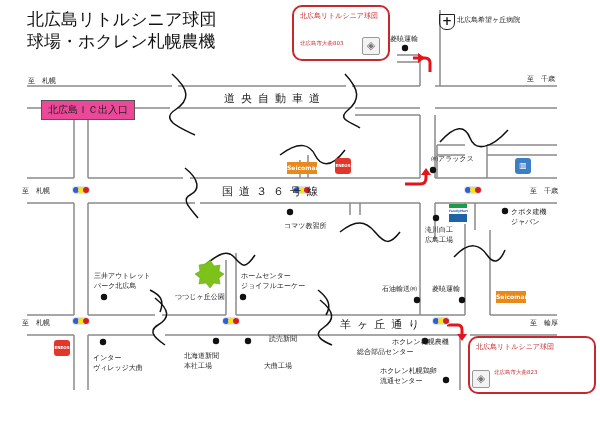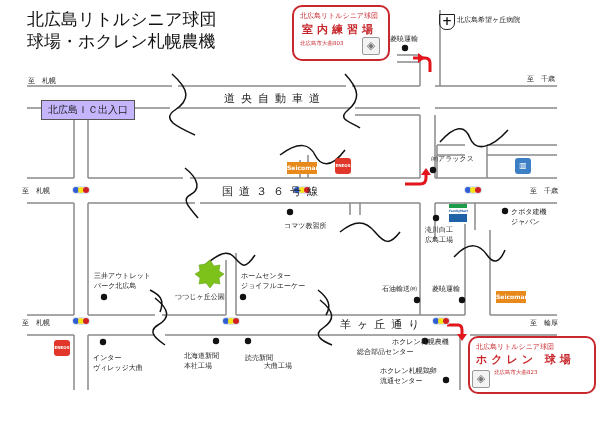--- a/index.html
+++ b/index.html
@@ -5,21 +5,21 @@
     html, body { margin: 0; padding: 0; background: #ffffff; }
     body { width: 600px; height: 430px; position: relative; overflow: hidden;
            font-family: "DejaVu Sans", "Liberation Sans", sans-serif; color: #111; }
     #map { position: absolute; left: 0; top: 0; width: 600px; height: 430px; }
     .abs { position: absolute; white-space: nowrap; }
     .title { font-size: 17px; line-height: 22px; left: 27px; color: #111; }
     .lbl { font-size: 7px; line-height: 9px; color: #222; }
     .dest { font-size: 7px; color: #222; }
     .road-name { font-size: 11px; letter-spacing: 6px; color: #222; }
     .ic-box { position: absolute; left: 41px; top: 100px; width: 92px; height: 18px;
-              border: 1px solid #555; background: #c4b5fd; font-size: 10px; line-height: 18px;
+              border: 1px solid #555; background: #ec4899; font-size: 10px; line-height: 18px;
               text-align: center; color: #222; }
     .callout { position: absolute; border: 2px solid #c8282d; border-radius: 10px; background: #fff; }
     .callout .c-org { font-size: 7px; color: #c8282d; }
     .callout .c-name { color: #c8282d; font-weight: bold; letter-spacing: 4px; }
     .callout .c-addr { font-size: 5.5px; color: #c8282d; }
     .pin-box { position: absolute; width: 16px; height: 16px; border: 1px solid #999; border-radius: 2px;
                background: #f3f3f3; color: #777; font-size: 11px; line-height: 16px; text-align: center; }
     .logo { position: absolute; font-size: 6px; font-weight: bold; text-align: center; color: #fff; }
     .seico { background: #e8891c; width: 30px; height: 12px; line-height: 12px; }
     .eneos { background: #e1372a; width: 16px; height: 16px; line-height: 16px; border-radius: 3px; font-size: 4px; }
@@ -195,28 +195,26 @@
 
 <div class="abs dest" style="left:28px;top:76px;">至　札幌</div>
 <div class="abs dest" style="left:527px;top:74px;">至　千歳</div>
 <div class="abs dest" style="left:22px;top:186px;">至　札幌</div>
 <div class="abs dest" style="left:530px;top:186px;">至　千歳</div>
 <div class="abs dest" style="left:22px;top:318px;">至　札幌</div>
 <div class="abs dest" style="left:530px;top:318px;">至　輪厚</div>
 
 <div class="callout" style="left:292px;top:5px;width:94px;height:52px;">
   <div class="abs c-org" style="left:6px;top:4px;">北広島リトルシニア球団</div>
-  <div class="abs c-name" style="left:8px;top:15px;font-size:11px;">室内練習場</div>
   <div class="abs c-addr" style="left:6px;top:33px;">北広島市大曲803</div>
   <div class="pin-box" style="left:68px;top:30px;">◈</div>
 </div>
 
 <div class="callout" style="left:468px;top:336px;width:124px;height:54px;">
   <div class="abs c-org" style="left:6px;top:4px;">北広島リトルシニア球団</div>
-  <div class="abs c-name" style="left:6px;top:14px;font-size:11px;">ホクレン 球場</div>
   <div class="abs c-addr" style="left:24px;top:31px;">北広島市大曲823</div>
   <div class="pin-box" style="left:2px;top:32px;">◈</div>
 </div>
 
 <div class="hospital">+</div>
 <div class="abs lbl" style="left:457px;top:16px;">北広島希望ヶ丘病院</div>
 
 <div class="abs lbl" style="left:390px;top:35px;">菱暁運輸</div>
 <div class="abs lbl" style="left:431px;top:155px;">㈱アラックス</div>
 <div class="abs lbl" style="left:284px;top:222px;">コマツ教習所</div>
@@ -228,21 +226,21 @@
 <div class="abs lbl" style="left:94px;top:282px;">パーク北広島</div>
 <div class="abs lbl" style="left:175px;top:293px;">つつじヶ丘公園</div>
 <div class="abs lbl" style="left:241px;top:272px;">ホームセンター</div>
 <div class="abs lbl" style="left:241px;top:282px;">ジョイフルエーケー</div>
 <div class="abs lbl" style="left:382px;top:285px;">石油輸送㈱</div>
 <div class="abs lbl" style="left:432px;top:285px;">菱暁運輸</div>
 <div class="abs lbl" style="left:93px;top:354px;">インター</div>
 <div class="abs lbl" style="left:93px;top:364px;">ヴィレッジ大曲</div>
 <div class="abs lbl" style="left:184px;top:352px;">北海道新聞</div>
 <div class="abs lbl" style="left:184px;top:362px;">本社工場</div>
-<div class="abs lbl" style="left:245px;top:354px;">読売新聞</div>
+<div class="abs lbl" style="left:245px;top:335px;padding-left:24px;">読売新聞</div>
 <div class="abs lbl" style="left:245px;top:362px;margin-left:19px;">大曲工場</div>
 <div class="abs lbl" style="left:376px;top:338px;margin-left:16px;">ホクレン札幌農機</div>
 <div class="abs lbl" style="left:357px;top:348px;">総合部品センター</div>
 <div class="abs lbl" style="left:380px;top:367px;">ホクレン札幌鶏卵</div>
 <div class="abs lbl" style="left:380px;top:377px;">流通センター</div>
 
 <div class="logo seico" style="left:287px;top:162px;">Seicomart</div>
 <div class="logo eneos" style="left:335px;top:158px;">ENEOS</div>
 <div class="logo seico" style="left:496px;top:291px;">Seicomart</div>
 <div class="logo eneos" style="left:54px;top:340px;">ENEOS</div>

